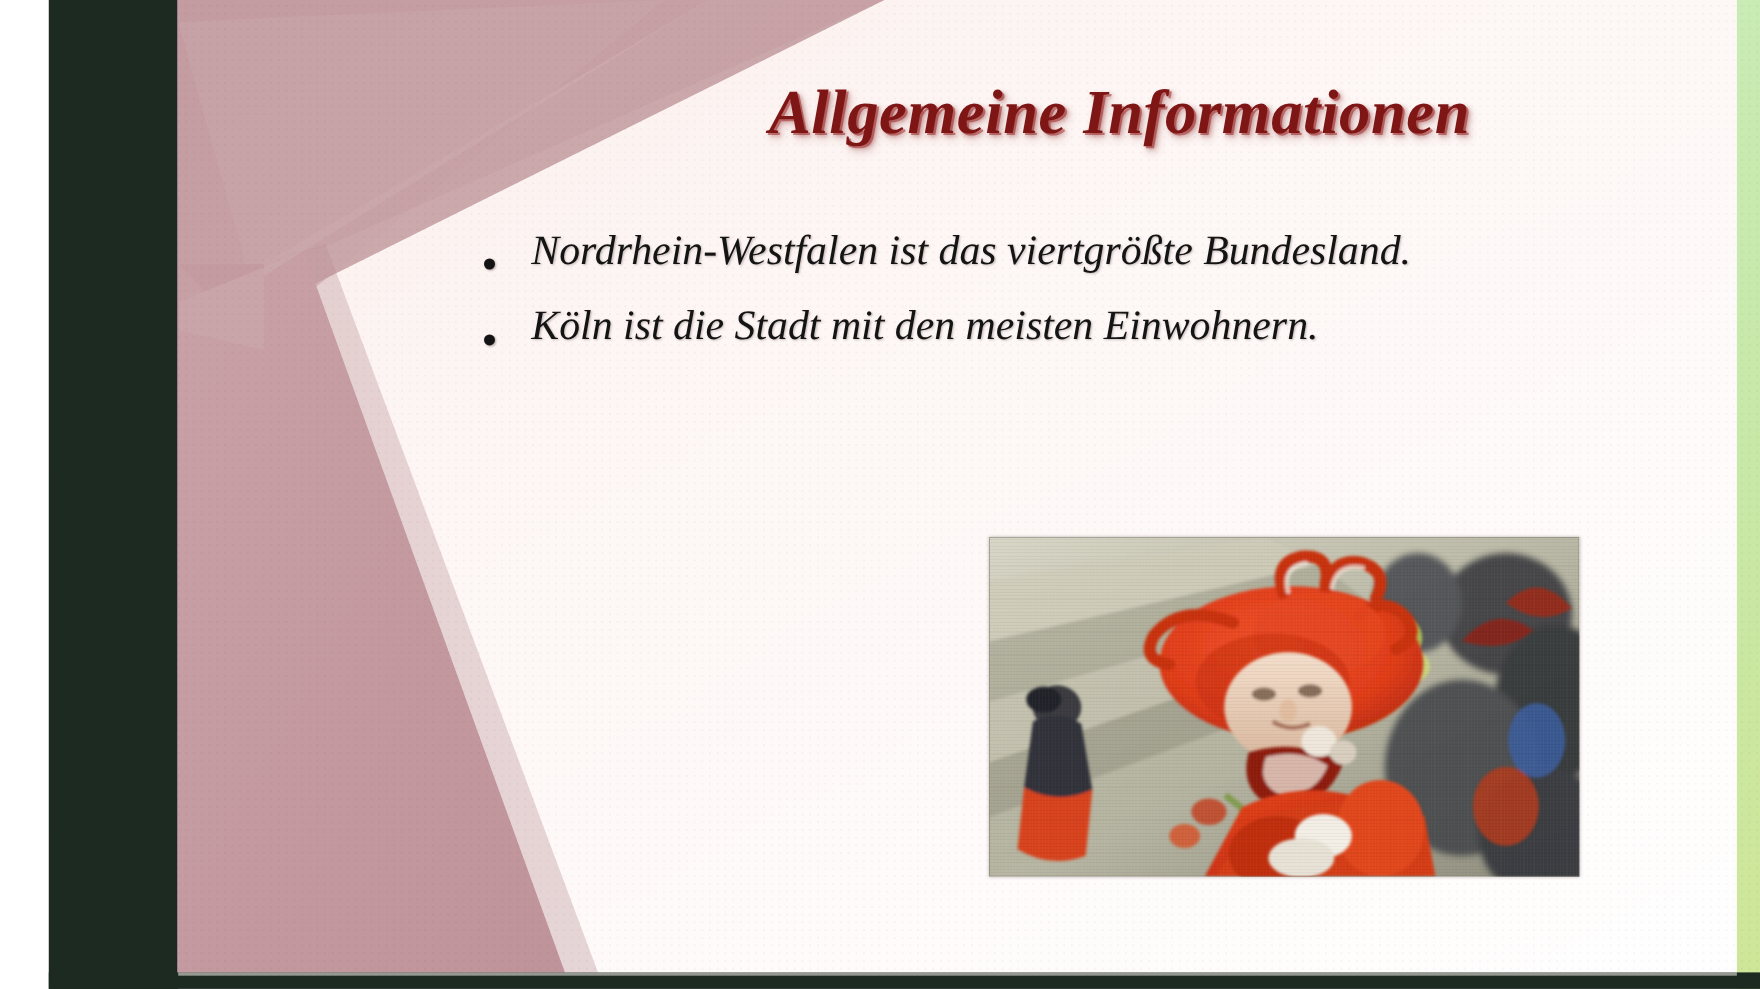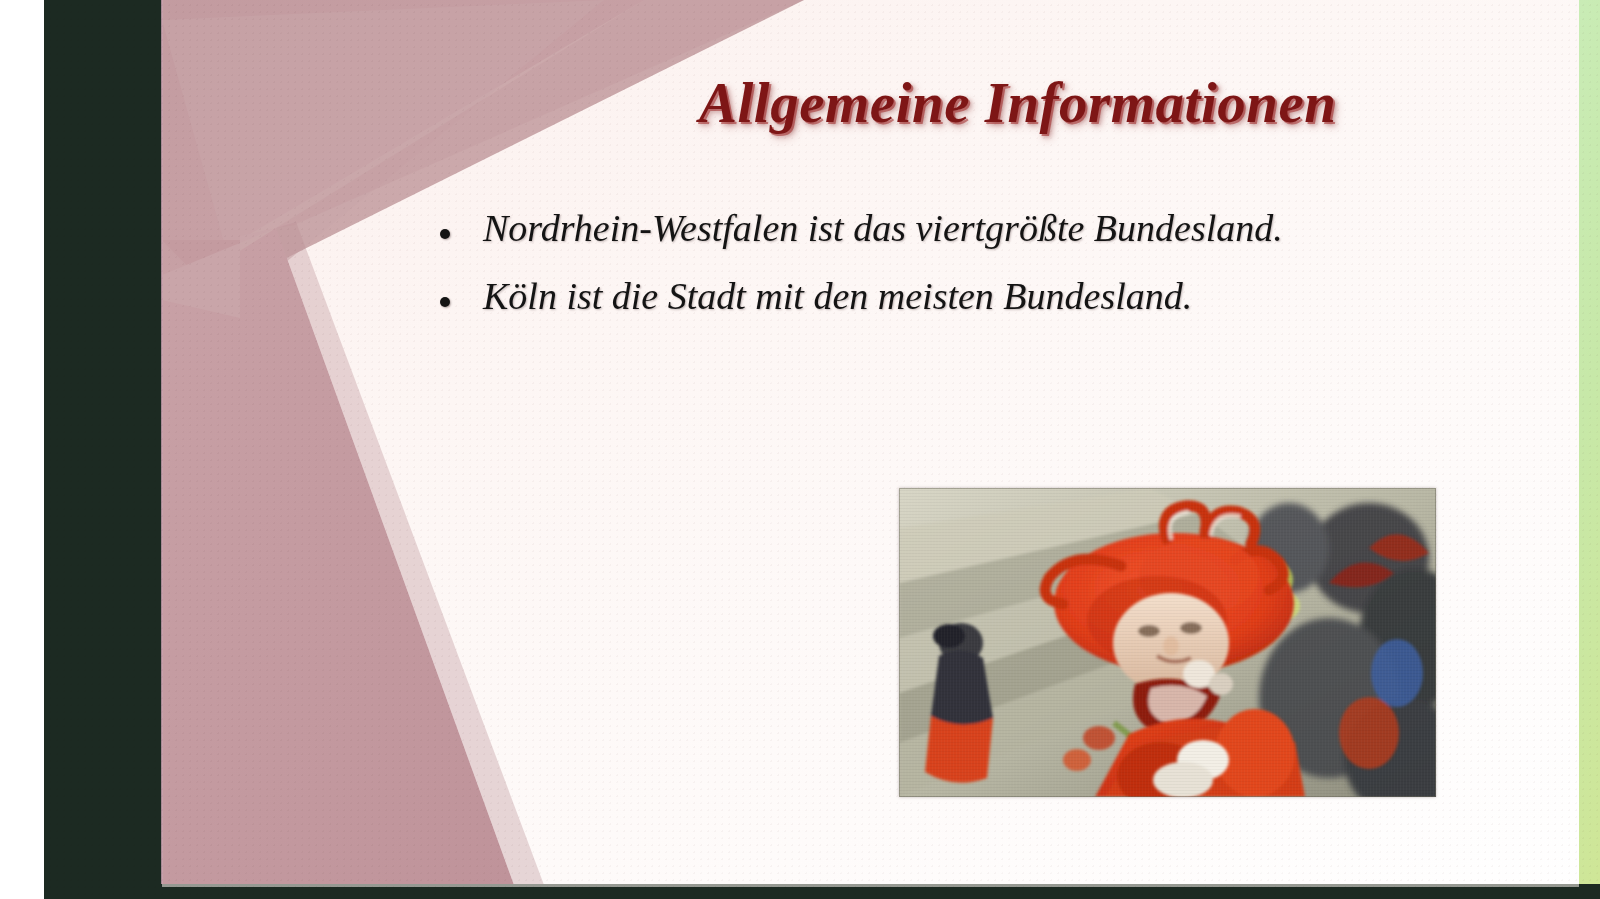--- a/index.html
+++ b/index.html
@@ -60,21 +60,21 @@
 
   
   #bullets {
     position: absolute;
     left: 396px;
     top: 205px;
     width: 1010px;
   }
   .bullet-row {
     display: flex;
-    align-items: flex-start;
+    align-items: center;
     margin-bottom: 22px;
   }
   .bullet-dot {
     flex: 0 0 auto;
     width: 10px;
     height: 10px;
     border-radius: 50%;
     background: #141414;
     margin-top: 24px;
     margin-right: 33px;
@@ -174,21 +174,21 @@
 
   <div id="bullets">
 
     <div class="bullet-row">
       <span class="bullet-dot"></span>
       <span class="bullet-text">Nordrhein-Westfalen ist das viertgrößte Bundesland.</span>
     </div>
 
     <div class="bullet-row">
       <span class="bullet-dot"></span>
-      <span class="bullet-text">Köln ist die Stadt mit den meisten Bundesland.</span>
+      <span class="bullet-text">Köln ist die Stadt mit den meisten Einwohnern.</span>
     </div>
 
 
   </div>
 
   <div id="photo">
     <svg viewBox="0 0 537 309" preserveAspectRatio="none">
       <defs>
         <linearGradient id="gStreet" x1="0" y1="0" x2="1" y2="1">
           <stop offset="0%" stop-color="#d8d6c6"></stop>

